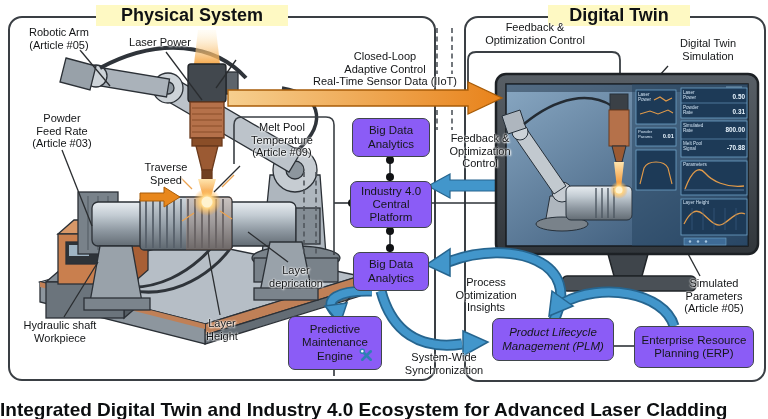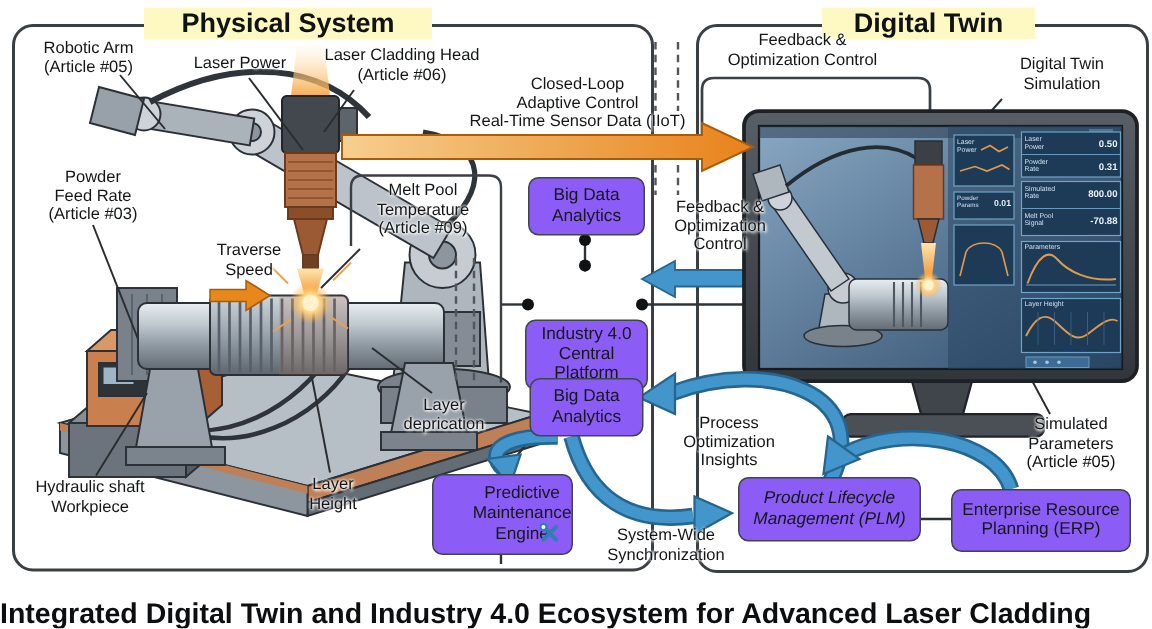--- a/index.html
+++ b/index.html
@@ -284,22 +284,20 @@
       <polygon points="552,291 573,306 549,316" fill="#4296cb" stroke="#26658f" stroke-width="1.5"></polygon>
     </g>
   </svg>
 
   <div class="ttl" style="left:96px;top:5px;width:180px;">Physical System</div>
   <div class="ttl" style="left:548px;top:5px;width:130px;">Digital Twin</div>
 
   <div class="lbl" style="left:8px;top:26px;width:102px;text-align:center;">Robotic Arm
 (Article #05)</div>
   <div class="lbl" style="left:118px;top:36px;width:84px;">Laser Power</div>
-  <div class="lbl" style="left:196px;top:31px;width:144px;">Laser Cladding Head
-(Article #06)</div>
   <div class="lbl" style="left:10px;top:112px;width:104px;">Powder
 Feed Rate
 (Article #03)</div>
   <div class="lbl" style="left:130px;top:161px;width:72px;">Traverse
 Speed</div>
   <div class="lbl" style="left:238px;top:121px;width:88px;">Melt Pool
 Temperature
 (Article #09)</div>
   <div class="lbl" style="left:250px;top:264px;width:92px;">Layer
 deprication</div>
@@ -323,26 +321,26 @@
 Synchronization</div>
 
   <div class="lbl" style="left:656px;top:37px;width:104px;">Digital Twin
 Simulation</div>
   <div class="lbl" style="left:664px;top:277px;width:100px;">Simulated
 Parameters
 (Article #05)</div>
 
   <div class="box" style="left:352px;top:118px;width:76px;height:37px;">Big Data
 Analytics</div>
-  <div class="box" style="left:350px;top:181px;width:80px;height:45px;margin-top:32px;">Industry 4.0
+  <div class="box" style="left:350px;top:181px;width:80px;height:45px;">Industry 4.0
 Central
 Platform</div>
   <div class="box" style="left:353px;top:252px;width:74px;height:37px;">Big Data
 Analytics</div>
-  <div class="box" style="left:288px;top:316px;width:92px;height:52px;justify-content:flex-end;">
+  <div class="box" style="left:288px;top:316px;width:92px;height:52px;">
     <span>Predictive
 Maintenance
 Engine</span>
     <svg class="tools" viewBox="0 0 16 16">
       <path d="M3.5 12.5 L12.5 3.5" stroke="#2f7fb5" stroke-width="2.8" stroke-linecap="round"></path>
       <path d="M3.5 3.5 L12.5 12.5" stroke="#2f7fb5" stroke-width="2.8" stroke-linecap="round"></path>
       <circle cx="3.5" cy="3.5" r="2.2" fill="#fff" stroke="#2f7fb5" stroke-width="1.6"></circle>
     </svg>
   </div>
   <div class="box" style="left:492px;top:318px;width:120px;height:41px;font-style:italic;">Product Lifecycle

